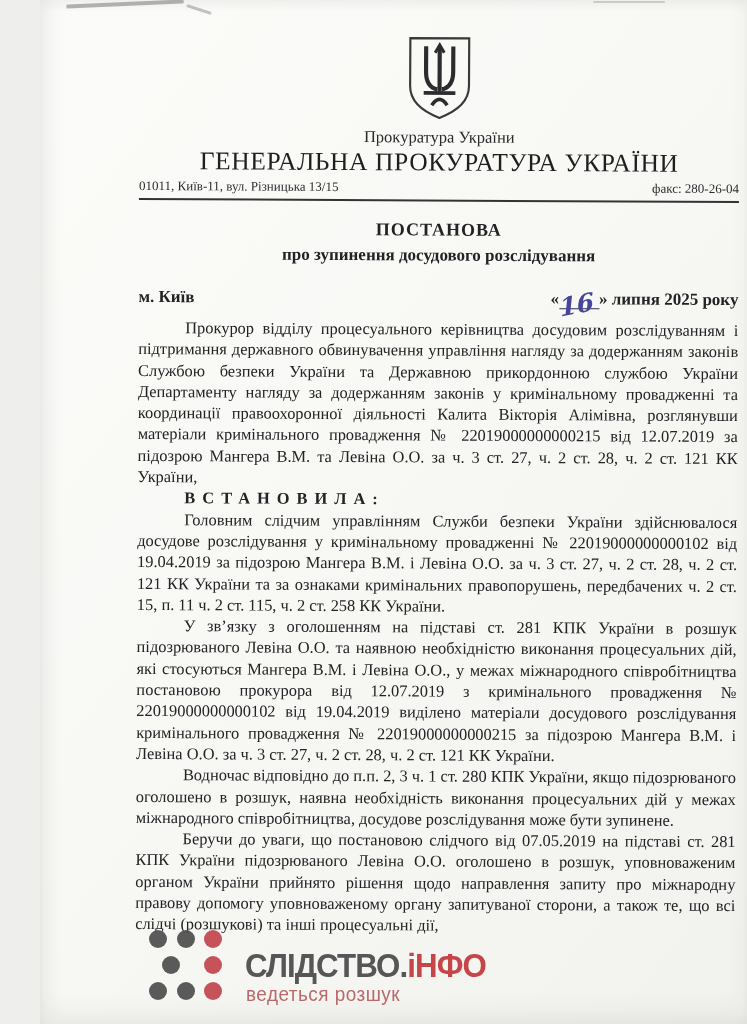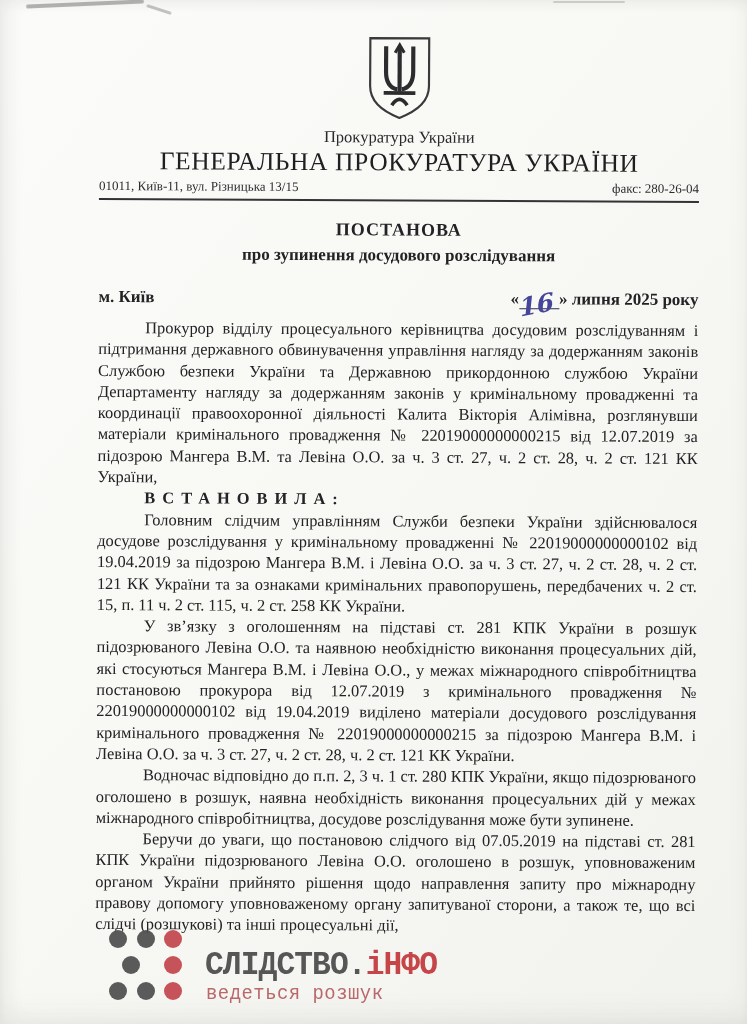--- a/index.html
+++ b/index.html
@@ -5,20 +5,21 @@
   html,body{margin:0;padding:0;}
   body{
     width:747px;height:1024px;position:relative;overflow:hidden;
     background:#eeeeec;
     font-family:"Liberation Serif", serif;
   }
   .scan-page{
     position:absolute;inset:0;
     background:linear-gradient(128deg,#fbfbf9 0%,#f8f8f5 45%,#f4f4f1 78%,#f1f1ee 100%);
     box-shadow:inset 0 -14px 22px rgba(60,60,55,0.05), inset 10px 0 18px rgba(60,60,55,0.04), inset 0 6px 10px rgba(60,60,55,0.03);
+    margin-left:40px;
   }
   
   .smudge{position:absolute;background:#6d6d6a;border-radius:2px;filter:blur(0.6px);}
   .smudge.s1{left:26px;top:2px;width:118px;height:4px;opacity:.5;transform:rotate(-2.5deg);}
   .smudge.s2{left:146px;top:8px;width:26px;height:3px;opacity:.4;transform:rotate(18deg);}
   .smudge.s3{left:553px;top:1px;width:72px;height:2px;opacity:.28;}
 
   .content{
     position:absolute;left:0;top:0;width:747px;
     transform:rotate(0.3deg);transform-origin:110px 0;
@@ -43,21 +44,21 @@
     font-family:"DejaVu Serif", serif;font-style:italic;font-weight:bold;
     font-size:25px;color:#45459a;display:inline-block;
     transform:rotate(-11deg) skewX(-6deg);position:relative;top:2px;left:-2px;
   }
 
   .bodytext p{margin:0;text-align:justify;text-indent:47px;font-size:16.4px;line-height:21.3px;hyphens:none;}
   .bodytext p.first{margin-top:10px;}
   .resolution{text-align:center;font-weight:bold;font-size:17px;letter-spacing:7px;margin:11px 0 9px;text-indent:0;}
 
   
-  .wm{position:absolute;left:106px;top:926px;width:360px;height:90px;opacity:.93;font-family:Liberation Mono, monospace;}
+  .wm{position:absolute;left:106px;top:926px;width:360px;height:90px;opacity:.93;font-family:Liberation Sans, sans-serif;}
   .dot{position:absolute;width:18px;height:18px;border-radius:50%;}
   .dot.dk{background:#4f4f4f;}
   .dot.rd{background:#c2474e;}
   .d11{left:3px;top:4px;}  .d12{left:31px;top:4px;}  .d13{left:58px;top:4px;}
   .d21{left:16px;top:30px;}                            .d23{left:58px;top:30px;}
   .d31{left:3px;top:56px;} .d32{left:31px;top:56px;} .d33{left:58px;top:56px;}
   .wm-text{
     position:absolute;left:99px;top:20px;font-size:34px;font-weight:bold;
     letter-spacing:-1px;transform:scaleX(0.92);transform-origin:left;white-space:nowrap;
   }

